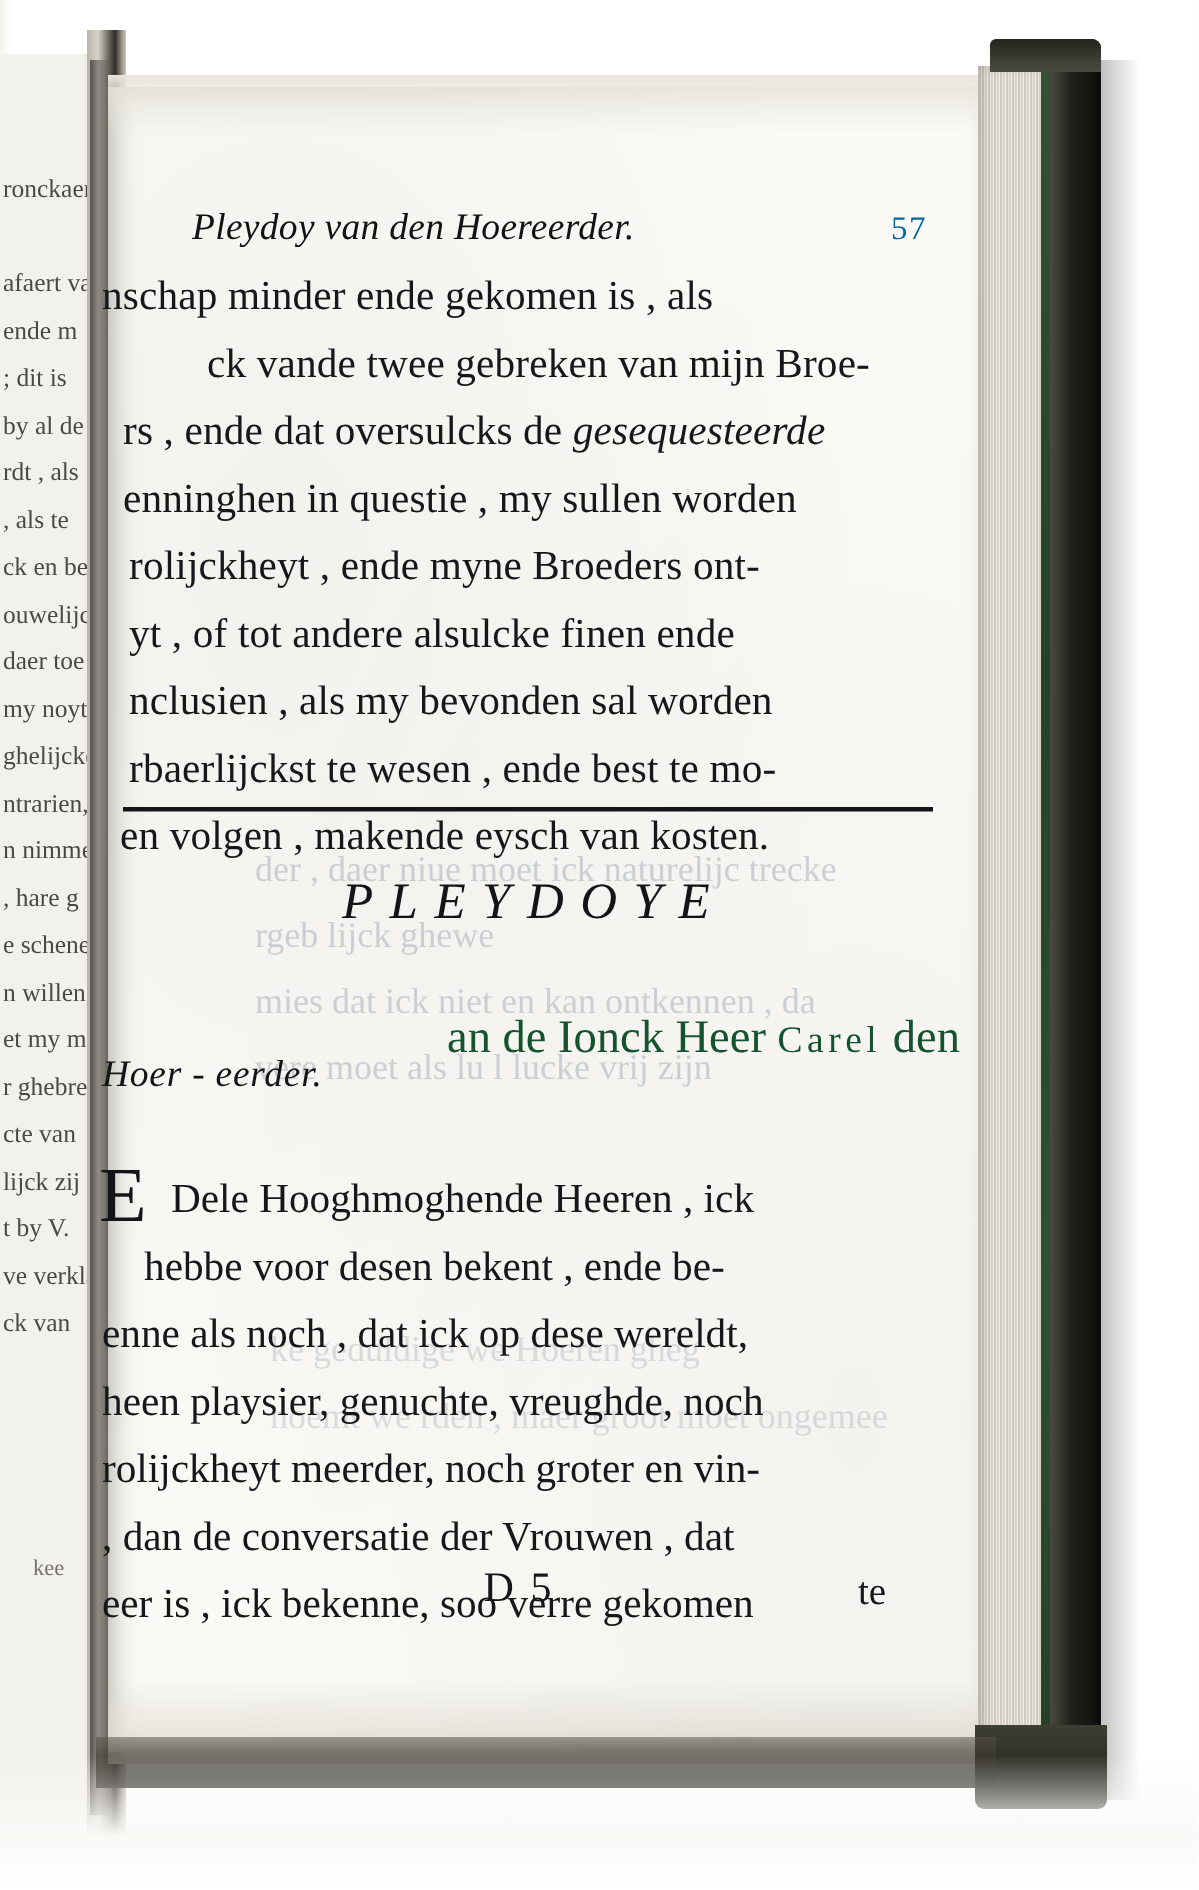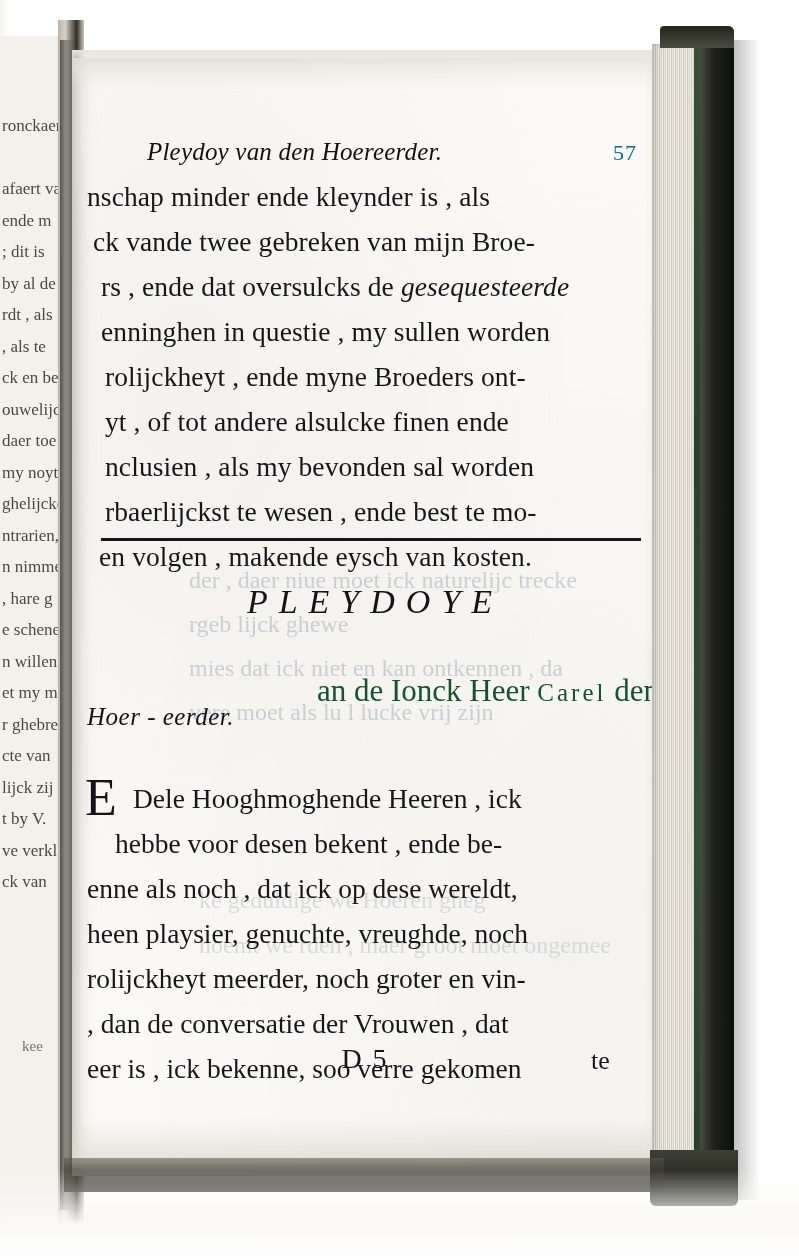--- a/index.html
+++ b/index.html
@@ -187,21 +187,21 @@
   .board-bottom2 {
     position: absolute;
     left: 64px; top: 1158px;
     width: 600px; height: 34px;
     background: linear-gradient(to bottom, rgba(90,86,74,0.55), rgba(30,28,23,0.9));
   }
 
   
   .content {
     position: absolute;
-    left: 79px;
+    left: 60px;
     top: 58px;
     width: 586px;
     height: 1110px;
     color: #17161a;
     padding-left: 46px;
   }
 
   .running-head {
     position: absolute;
     left: 68px;
@@ -235,21 +235,21 @@
     font-size: 27.5px;
     line-height: 45px;
     white-space: nowrap;
     color: #17161a;
     font-family: "Liberation Serif", serif;
     letter-spacing: 0.1px;
   }
   .line .it { font-style: italic; }
   
   .ind0 { margin-left: 0px; }
-  .ind1 { margin-left: 6px; }
+  .ind1 { margin-left: 6px; text-align: center; }
   .ind2 { margin-left: 14px; }
   .ind3 { margin-left: 18px; }
   .ind4 { margin-left: 12px; }
 
   .rule {
     position: absolute;
     left: 22px;
     top: 480px;
     width: 540px;
     height: 3px;
@@ -443,21 +443,21 @@
       <div>rgeb            lijck ghewe</div>
       <div>mies dat ick niet en kan ontkennen , da</div>
       <div>vere  moet  als  lu  l  lucke  vrij  zijn</div>
     </div>
     <div class="showthrough2">
       <div>ke geduldige we                   Hoeren gheg</div>
       <div>noemt we rden , maer groot moet ongemee</div>
     </div>
 
     <div class="body-block">
-      <div class="line ind0">nschap minder  ende  kleynder  is , als</div>
+      <div class="line ind0">nschap minder  ende  gekomen  is , als</div>
       <div class="line ind1">ck vande twee gebreken van mijn Broe-</div>
       <div class="line ind2"><span>rs ,  ende dat oversulcks de <span class="it">gesequesteerde</span></span></div>
       <div class="line ind2">enninghen in questie ,  my sullen worden</div>
       <div class="line ind3">rolijckheyt ,  ende  myne  Broeders ont-</div>
       <div class="line ind3">yt ,  of  tot  andere  alsulcke  finen  ende</div>
       <div class="line ind3">nclusien ,  als  my  bevonden  sal  worden</div>
       <div class="line ind3">rbaerlijckst te wesen ,  ende best te mo-</div>
       <div class="line ind4">en volgen ,  makende eysch van kosten.</div>
     </div>
 

